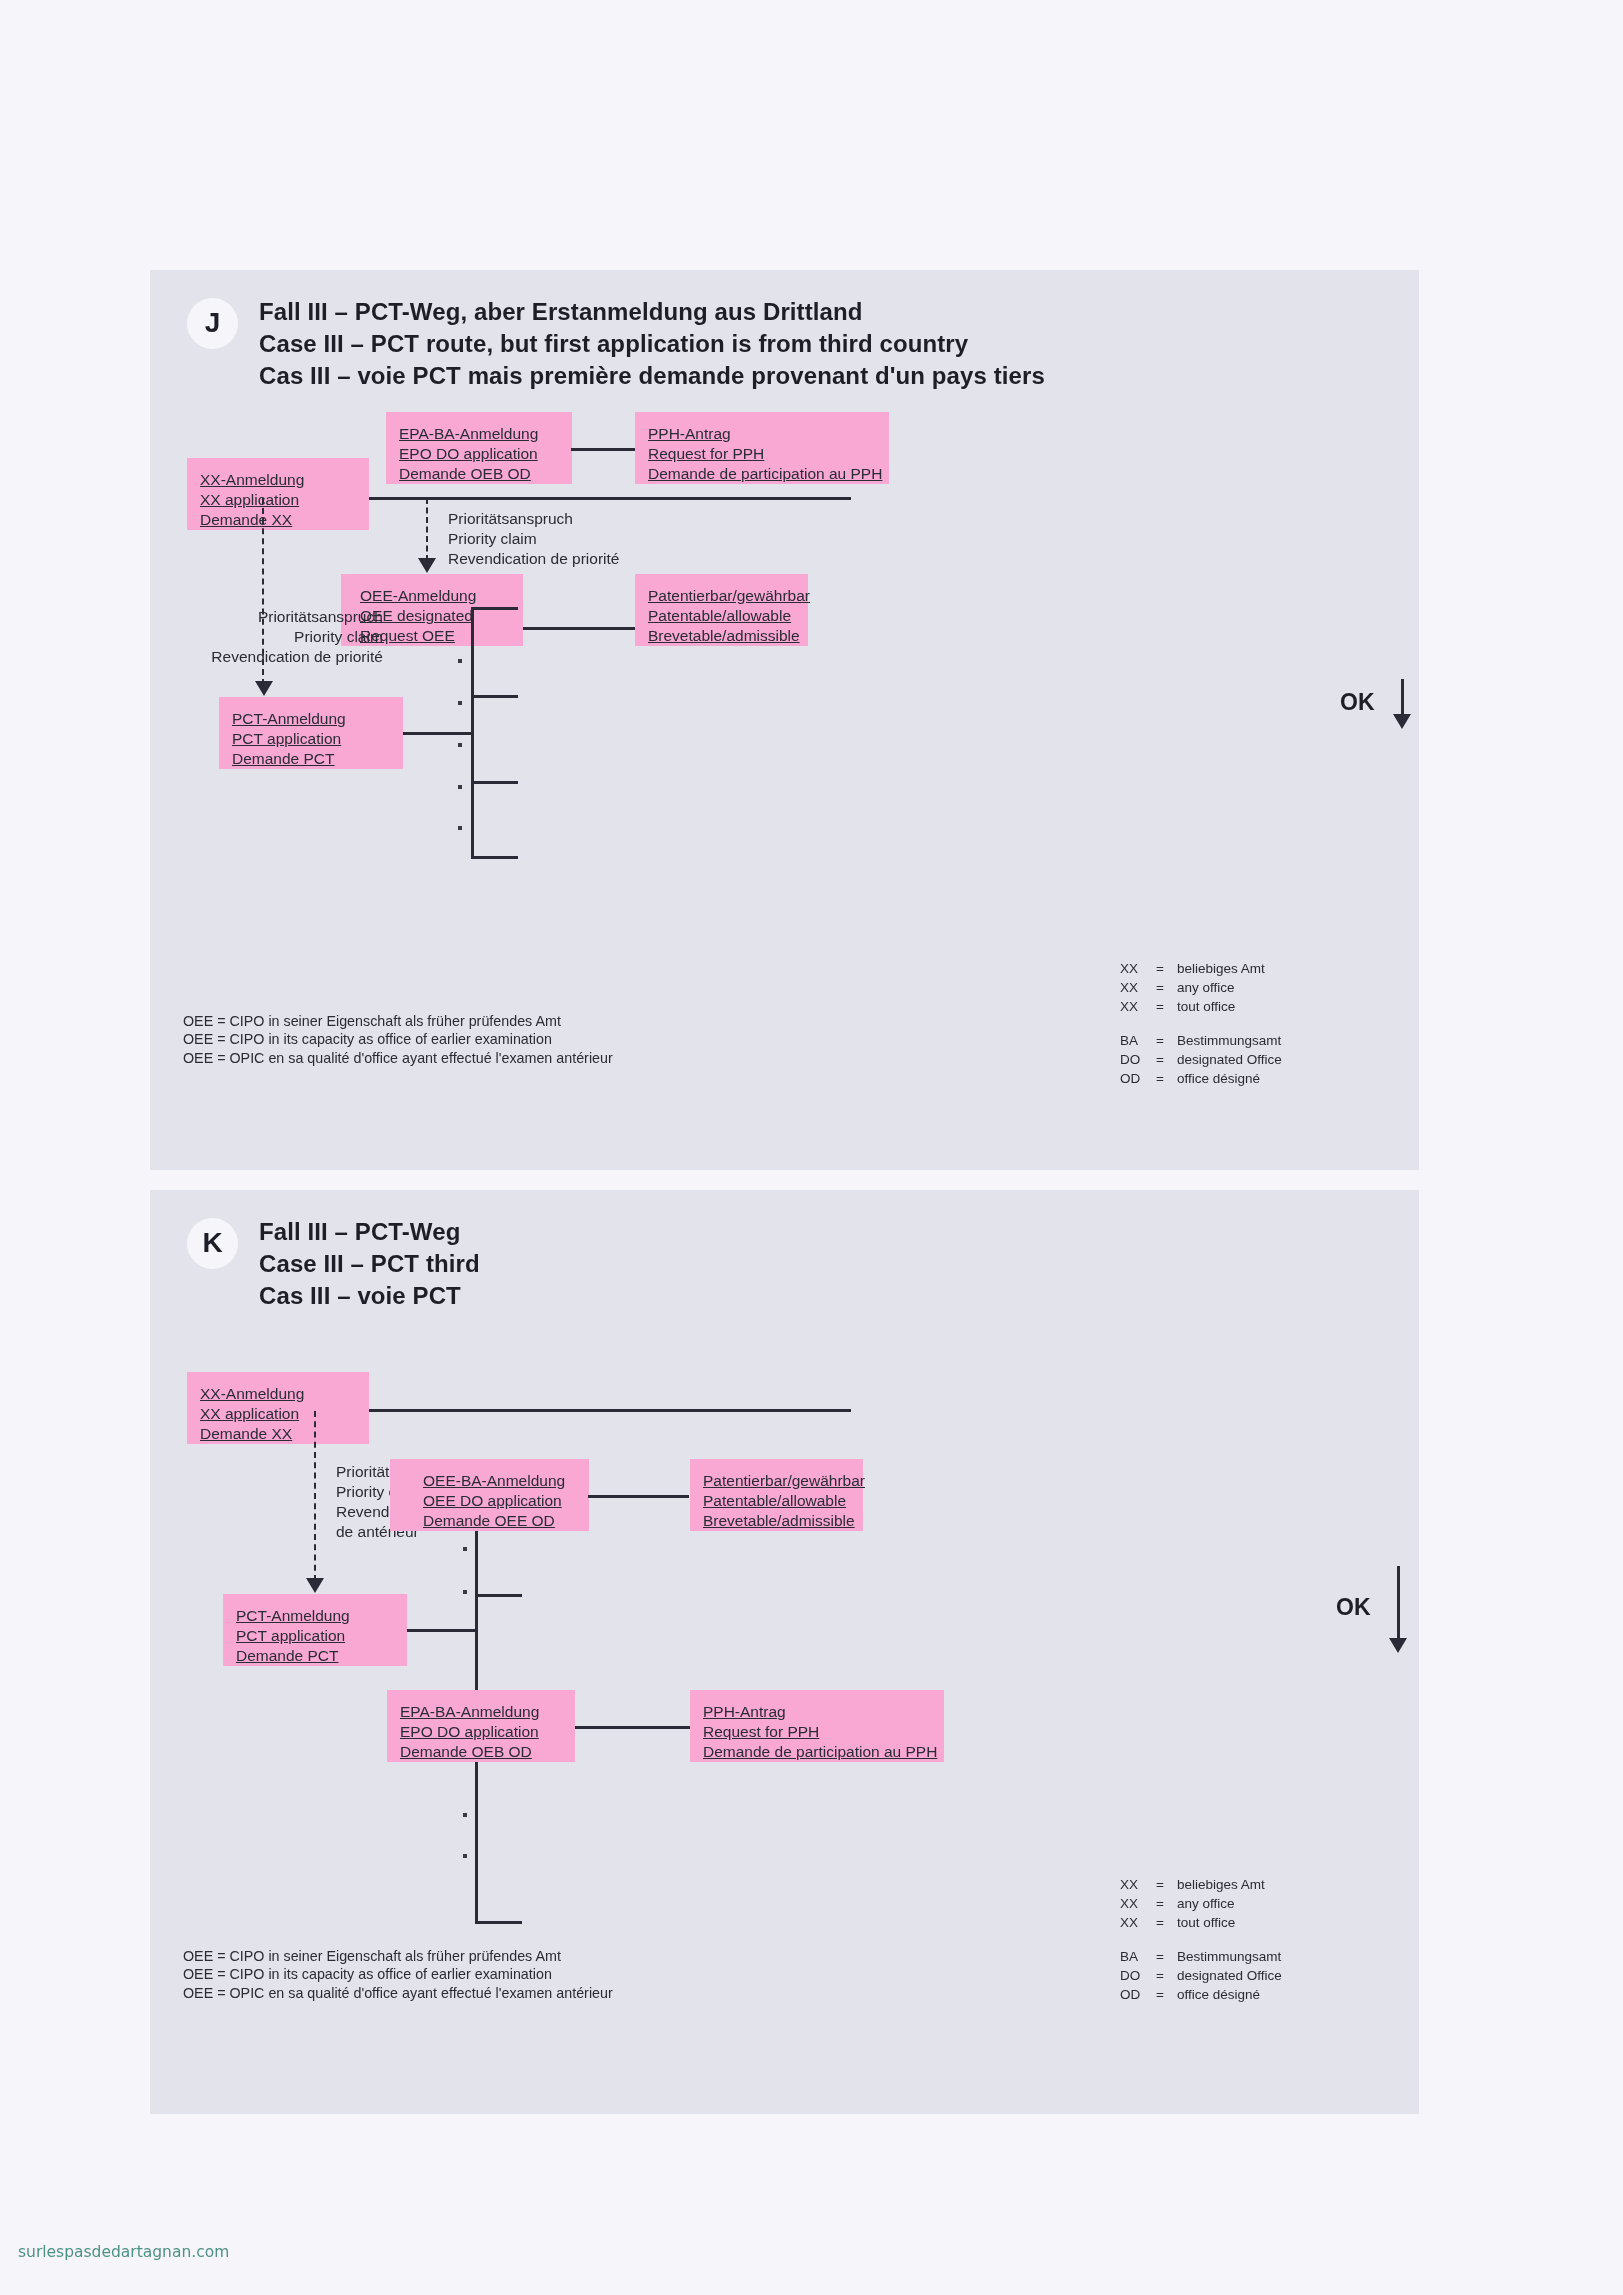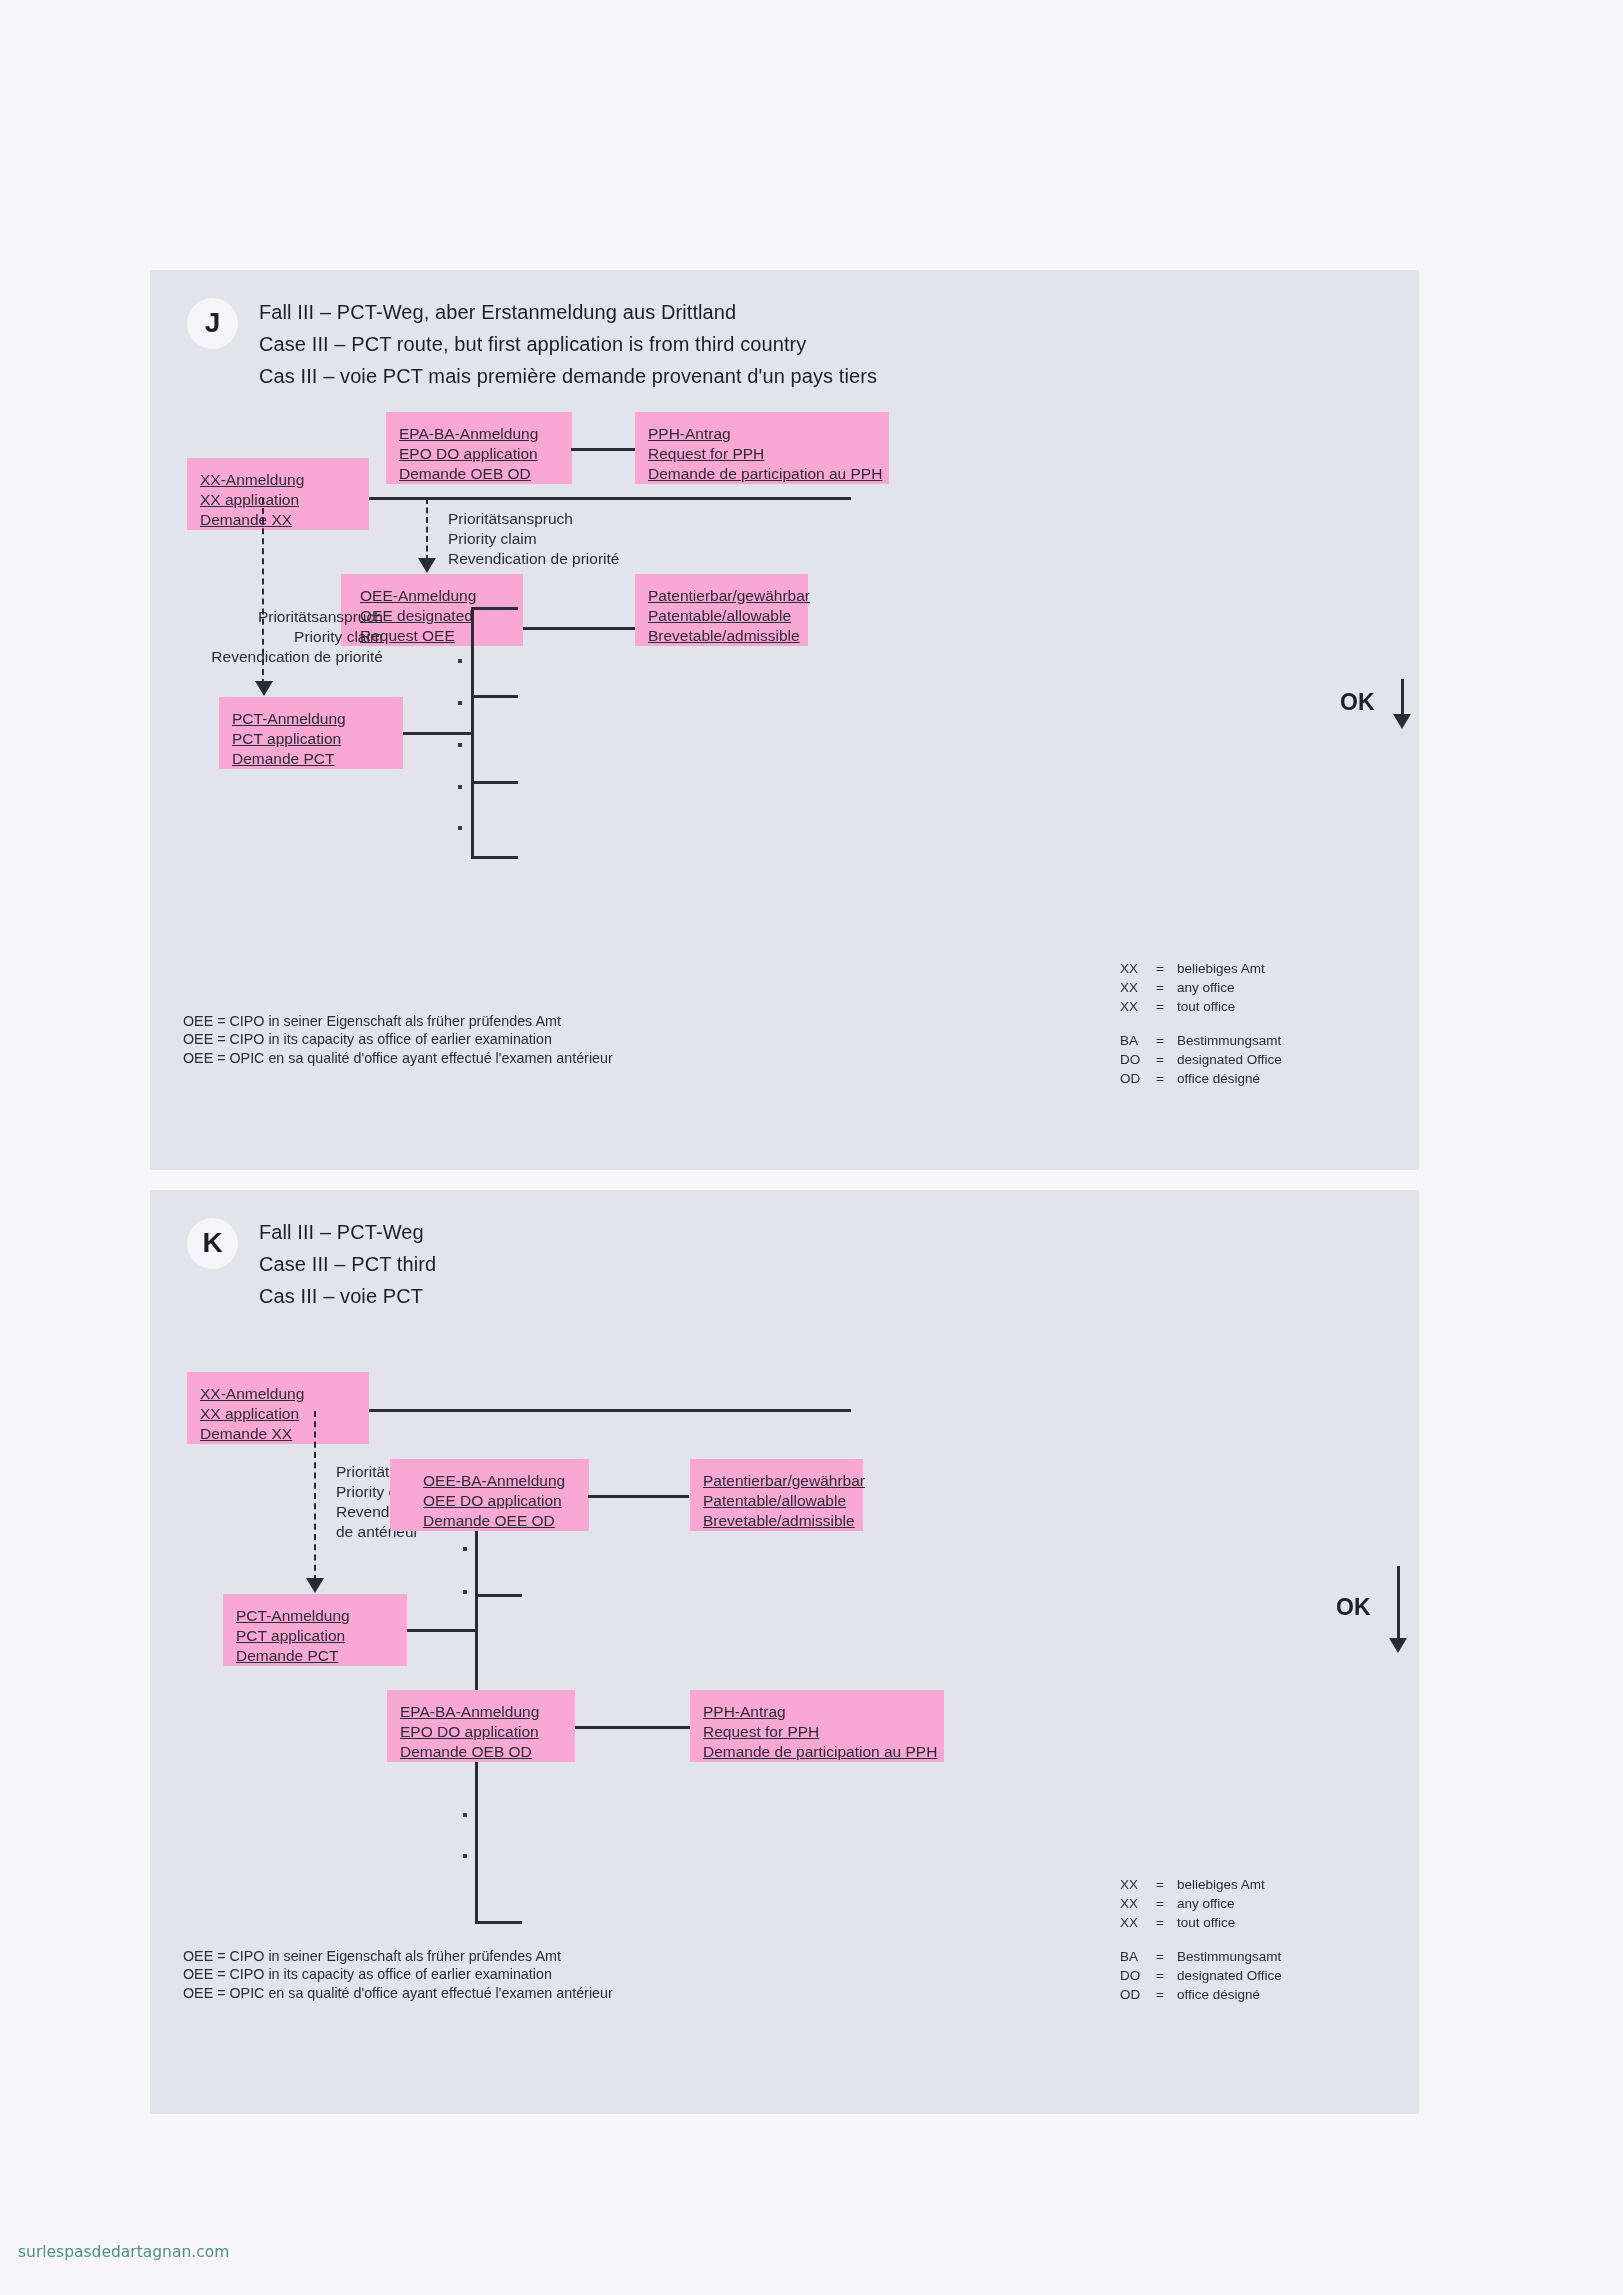--- a/index.html
+++ b/index.html
@@ -24,21 +24,21 @@
   .badge{
     width:51px;height:51px;border-radius:50%;
     background:#f6f6fa;
     display:flex;align-items:center;justify-content:center;
     font-size:28px;font-weight:bold;color:#1e1e28;
     flex:0 0 auto;
     margin-top:1.6px;
   }
   .title-lines{margin-left:21px;}
   .title-lines div{
-    font-size:20px;font-weight:normal;color:#1e1e28;
+    font-size:24px;font-weight:bold;color:#1e1e28;
     line-height:32px;white-space:nowrap;letter-spacing:0.1px;
   }
 
   .box{
     position:absolute;
     background:#f9a8d4;
     color:#2b2b35;
     font-size:15.5px;
     line-height:20px;
     padding:11.5px 13px 11.5px 13px;

